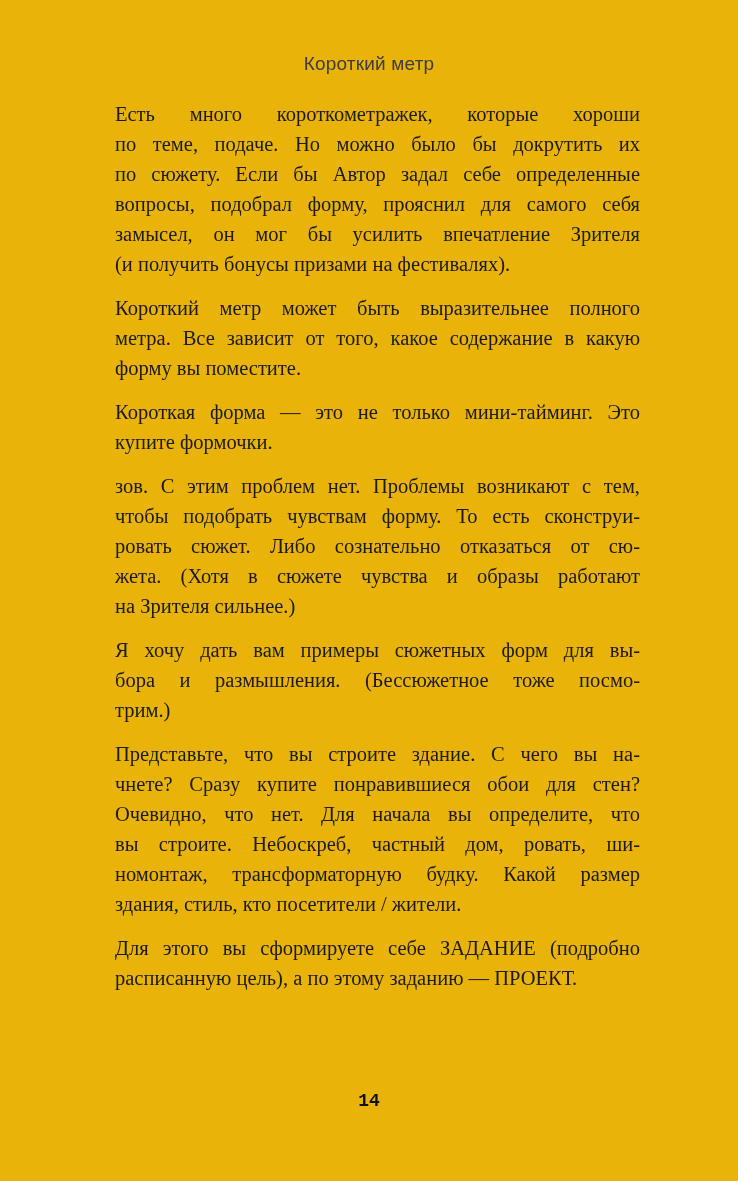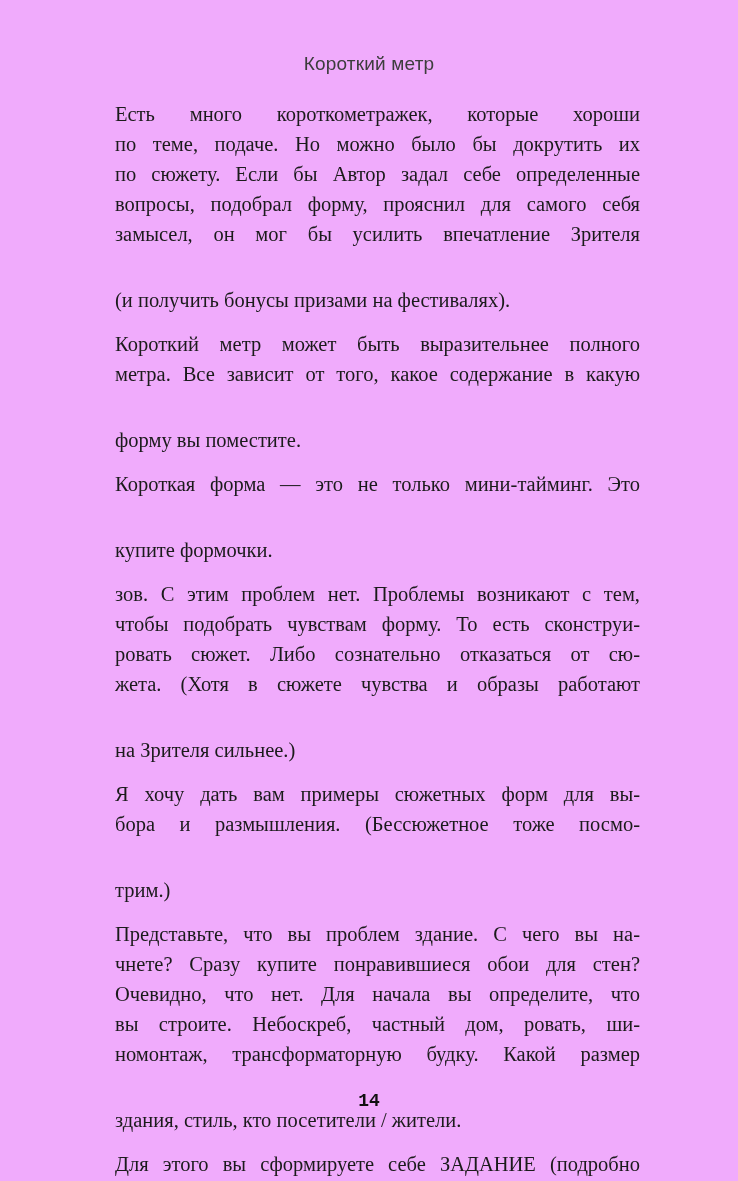--- a/index.html
+++ b/index.html
@@ -4,21 +4,21 @@
 <style>
   html, body {
     margin: 0;
     padding: 0;
     background: #ffffff;
   }
   .page {
     position: relative;
     width: 738px;
     height: 1181px;
-    background: #f0abfc;
+    background: #eab308;
     overflow: hidden;
     font-family: "Liberation Serif", serif;
   }
   .running-head {
     position: absolute;
     top: 53px;
     left: 0;
     width: 738px;
     text-align: center;
     font-family: "Liberation Sans", sans-serif;
@@ -42,21 +42,20 @@
   .line {
     text-align: justify;
     text-align-last: justify;
     white-space: normal;
     height: 30px;
     overflow: visible;
   }
   .line.last {
     text-align: left;
     text-align-last: left;
-    margin-top: 36px;
   }
   .page-number {
     position: absolute;
     top: 1091px;
     left: 0;
     width: 738px;
     text-align: center;
     font-family: Liberation Mono, monospace;
     font-weight: 700;
     font-size: 18px;
@@ -93,21 +92,21 @@
         <div class="line">ровать сюжет. Либо сознательно отказаться от сю-</div>
         <div class="line">жета. (Хотя в сюжете чувства и образы работают</div>
         <div class="line last">на Зрителя сильнее.)</div>
       </div>
       <div class="para">
         <div class="line">Я хочу дать вам примеры сюжетных форм для вы-</div>
         <div class="line">бора и размышления. (Бессюжетное тоже посмо-</div>
         <div class="line last">трим.)</div>
       </div>
       <div class="para">
-        <div class="line">Представьте, что вы проблем здание. С чего вы на-</div>
+        <div class="line">Представьте, что вы строите здание. С чего вы на-</div>
         <div class="line">чнете? Сразу купите понравившиеся обои для стен?</div>
         <div class="line">Очевидно, что нет. Для начала вы определите, что</div>
         <div class="line">вы строите. Небоскреб, частный дом, ровать, ши-</div>
         <div class="line">номонтаж, трансформаторную будку. Какой размер</div>
         <div class="line last">здания, стиль, кто посетители / жители.</div>
       </div>
       <div class="para">
         <div class="line">Для этого вы сформируете себе ЗАДАНИЕ (подробно</div>
         <div class="line last">расписанную цель), а по этому заданию — ПРОЕКТ.</div>
       </div>

